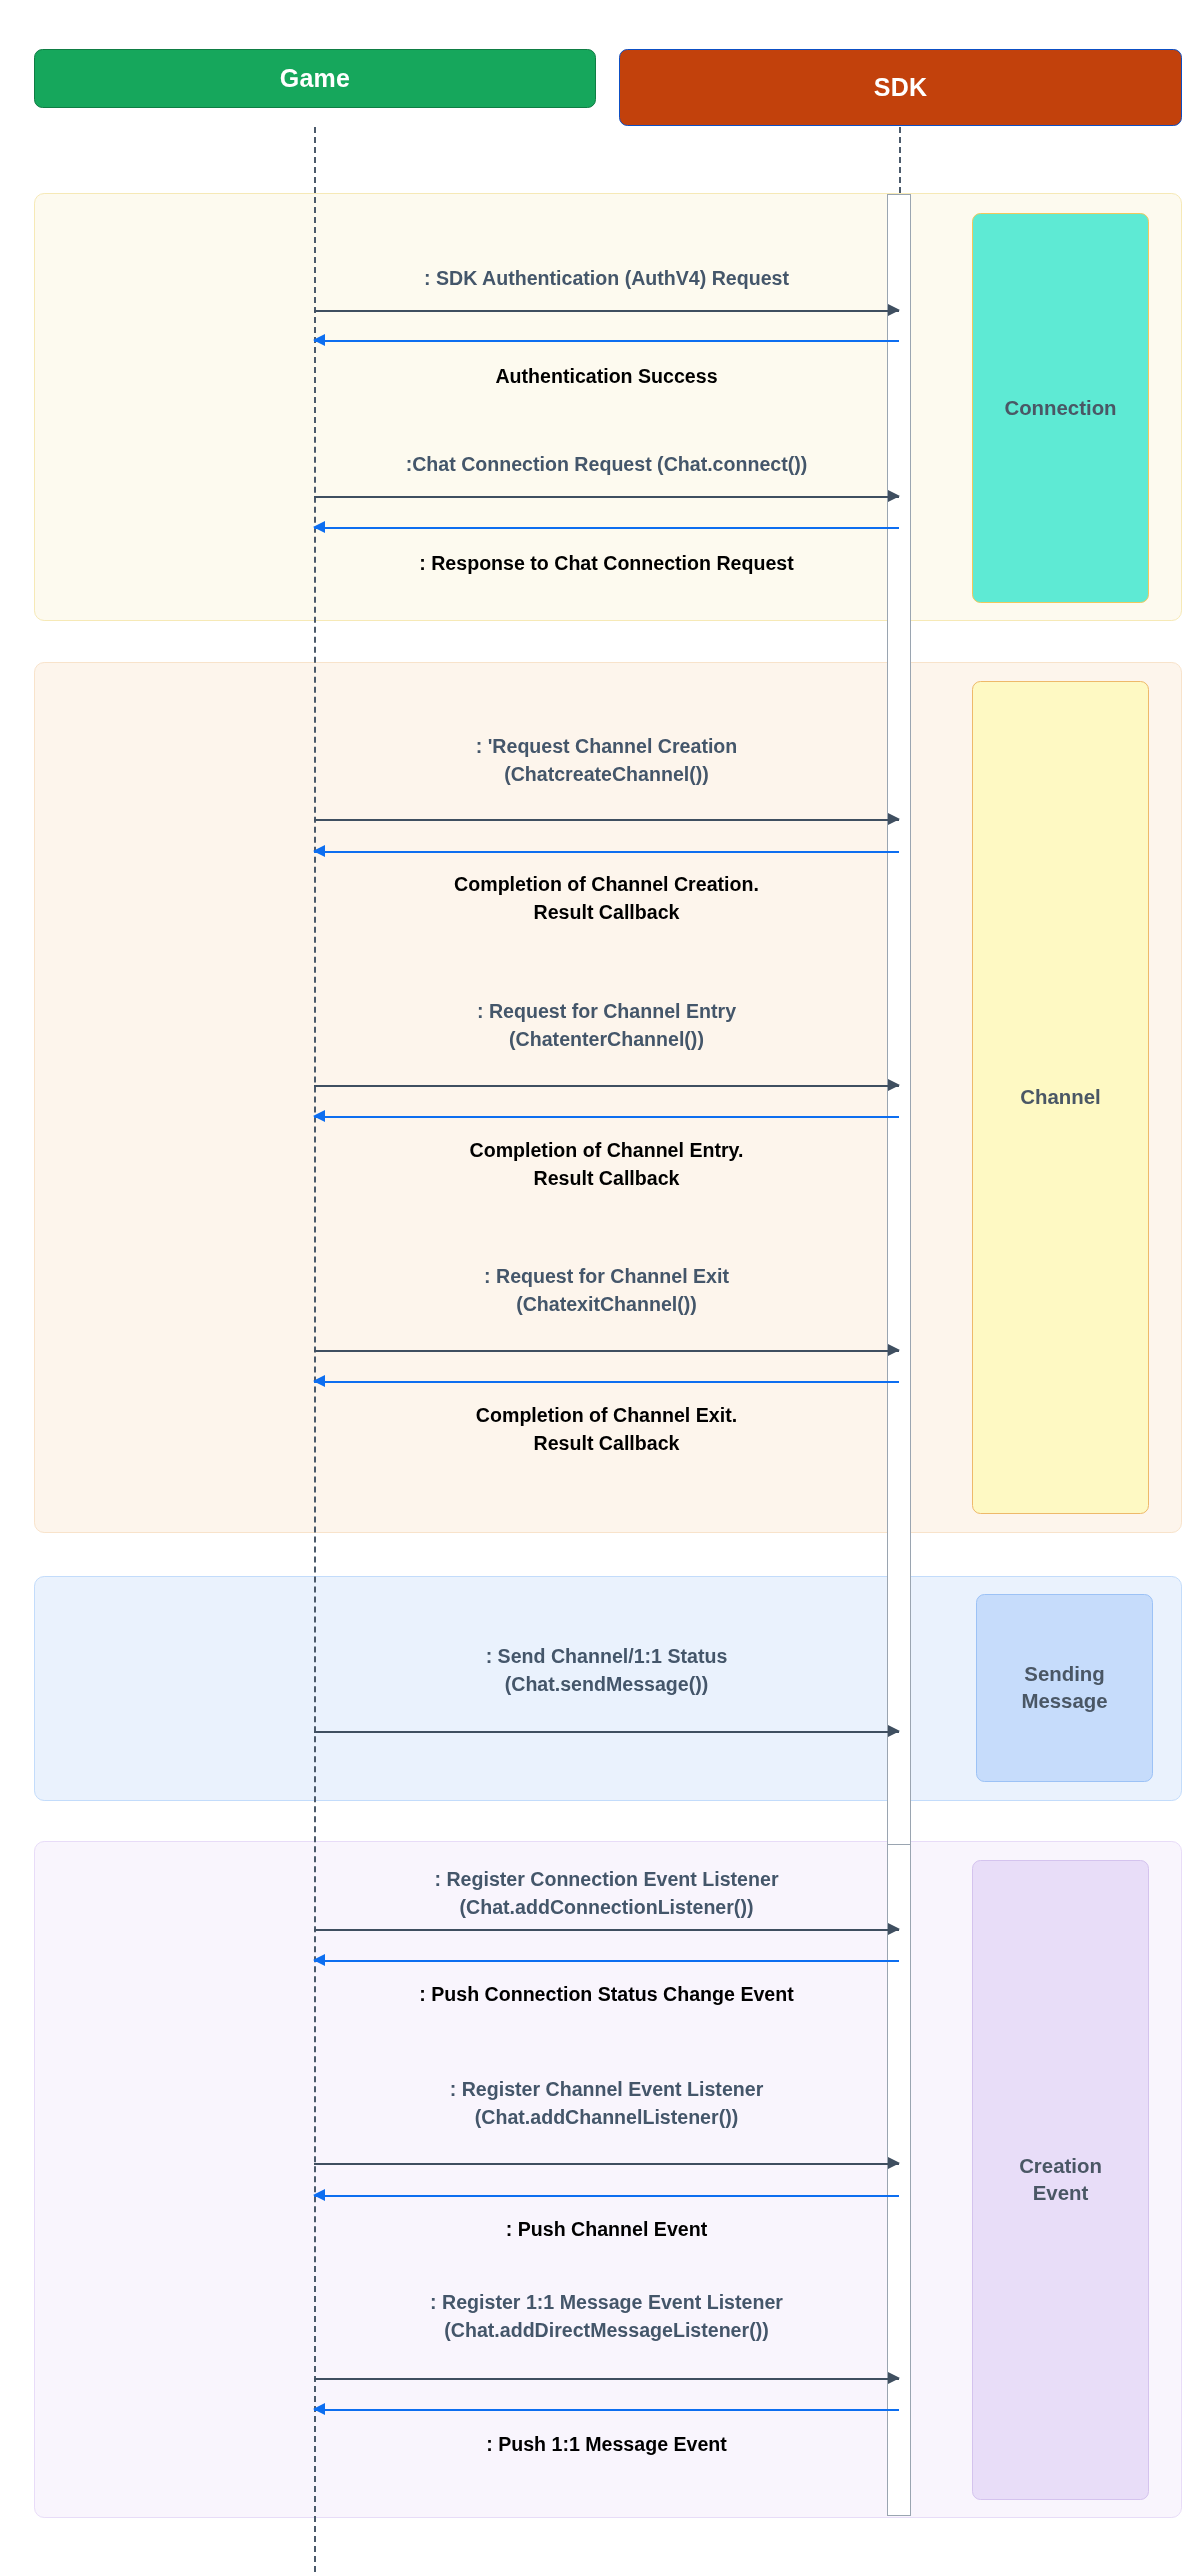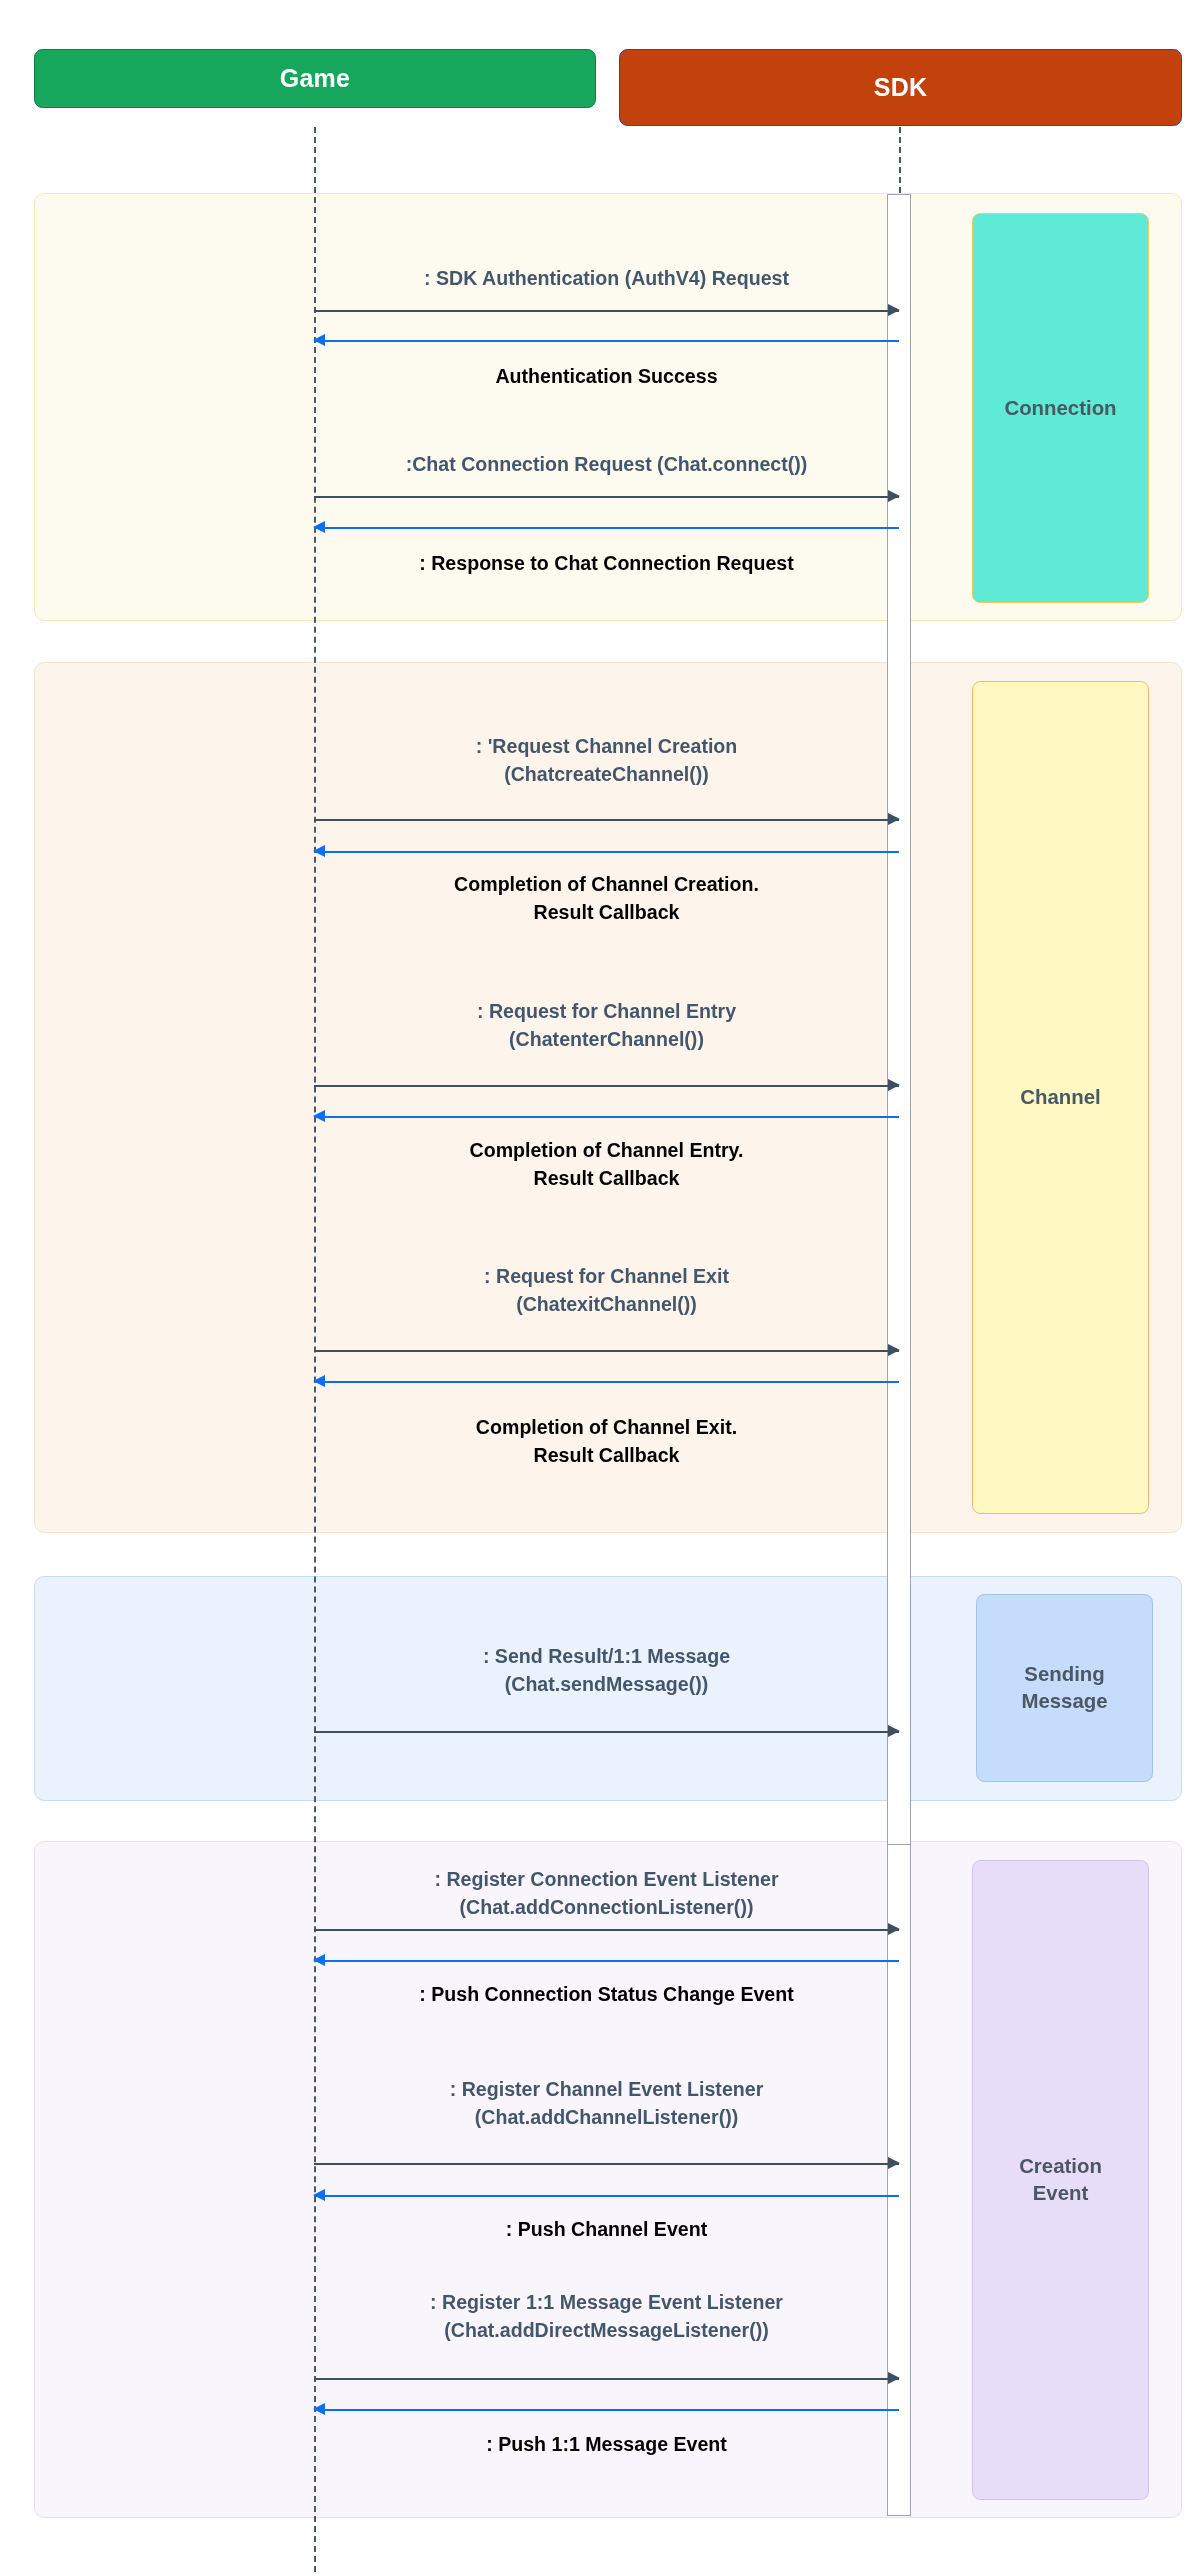--- a/index.html
+++ b/index.html
@@ -245,24 +245,24 @@
 (ChatexitChannel())</div>
   <div class="arrow request" style="top:1350px;">
     <div class="shaft"></div>
     <div class="head"></div>
   </div>
 
   <div class="arrow reply" style="top:1381px;">
     <div class="shaft"></div>
     <div class="head"></div>
   </div>
-  <div class="msg-label reply" style="top:1401px;margin-top:12px;">Completion of Channel Exit.
+  <div class="msg-label reply" style="top:1401px;">Completion of Channel Exit.
 Result Callback</div>
 
-  <div class="msg-label" style="top:1642px;">: Send Result/1:1 Message
+  <div class="msg-label" style="top:1642px;">: Send Channel/1:1 Status
 (Chat.sendMessage())</div>
   <div class="arrow request" style="top:1731px;">
     <div class="shaft"></div>
     <div class="head"></div>
   </div>
 
   <div class="msg-label" style="top:1865px;">: Register Connection Event Listener
 (Chat.addConnectionListener())</div>
   <div class="arrow request" style="top:1929px;">
     <div class="shaft"></div>

